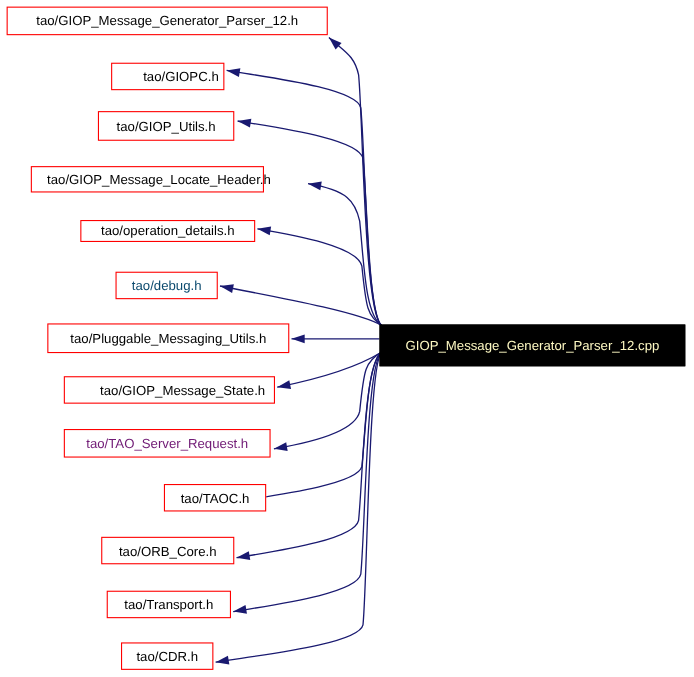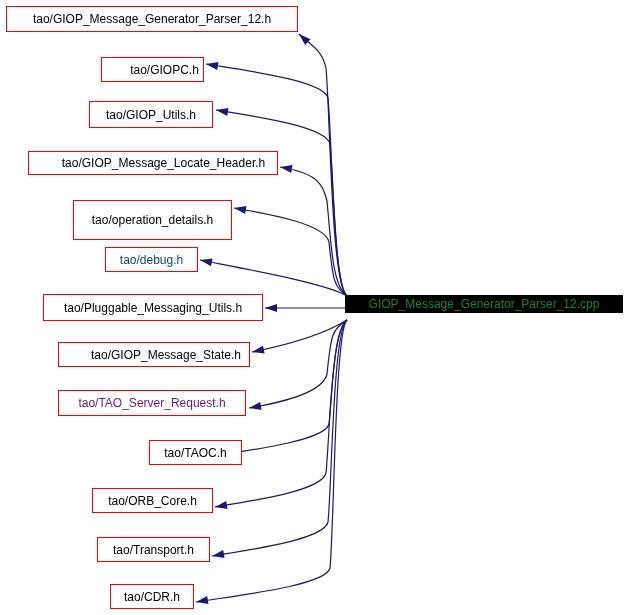--- a/index.html
+++ b/index.html
@@ -41,26 +41,26 @@
       <path d="M 249 408 L 260.2 402.1 L 261.5 410.0 Z" fill="#191970" stroke="none"></path>
       <path d="M 347 320 C 334 330, 333 384, 329 424 C 325 442, 236 452, 200 458" fill="none" stroke="#191970" stroke-width="1.2"></path>
       <path d="M 200 458 L 211.2 452.1 L 212.5 460.0 Z" fill="#191970" stroke="none"></path>
       <path d="M 347 320 C 331 330, 330 433, 326 473 C 322 491, 251 501, 215 507" fill="none" stroke="#191970" stroke-width="1.2"></path>
       <path d="M 215 507 L 226.2 501.1 L 227.5 509.0 Z" fill="#191970" stroke="none"></path>
       <path d="M 347 320 C 333 330, 332 482, 328 522 C 324 540, 248 550, 212 556" fill="none" stroke="#191970" stroke-width="1.2"></path>
       <path d="M 212 556 L 223.2 550.1 L 224.5 558.0 Z" fill="#191970" stroke="none"></path>
       <path d="M 347 320 C 335 330, 334 528, 330 568 C 326 586, 232 596, 196 602" fill="none" stroke="#191970" stroke-width="1.2"></path>
       <path d="M 196 602 L 207.2 596.1 L 208.5 604.0 Z" fill="#191970" stroke="none"></path>
     </svg>
-  <div class="node center" id="center-node" style="left: 345px; top: 295px; width: 278px; height: 18px; background: rgb(0, 0, 0); color: #15803d; border-color: rgb(0, 0, 0);">GIOP_Message_Generator_Parser_12.cpp</div>
+  <div class="node center" id="center-node" style="left: 345px; top: 295px; width: 278px; height: 38px; background: rgb(0, 0, 0); color: #fef9c3; border-color: rgb(0, 0, 0);">GIOP_Message_Generator_Parser_12.cpp</div>
 <div class="node" style="left: 6px; top: 6px; width: 292px; height: 26px; border-color: rgb(255, 0, 0); background: rgb(255, 255, 255); color: rgb(0, 0, 0);">tao/GIOP_Message_Generator_Parser_12.h</div>
     <div class="node" style="left: 101px; top: 57px; width: 103px; height: 25px; border-color: rgb(255, 0, 0); background: rgb(255, 255, 255); color: rgb(0, 0, 0); padding-left: 24px;">tao/GIOPC.h</div>
     <div class="node" style="left: 89px; top: 101px; width: 124px; height: 27px; border-color: rgb(255, 0, 0); background: rgb(255, 255, 255); color: rgb(0, 0, 0);">tao/GIOP_Utils.h</div>
-    <div class="node" style="left: 28px; top: 151px; width: 250px; height: 24px; border-color: rgb(255, 0, 0); background: rgb(255, 255, 255); color: rgb(0, 0, 0); padding-left: 21px;">tao/GIOP_Message_Locate_Header.h</div>
-    <div class="node" style="left: 73px; top: 200px; width: 159px; height: 40px; border-color: rgb(255, 0, 0); background: rgb(255, 255, 255); color: rgb(0, 0, 0);">tao/operation_details.h</div>
+    <div class="node" style="left: 28px; top: 151px; width: 212px; height: 24px; border-color: rgb(255, 0, 0); background: rgb(255, 255, 255); color: rgb(0, 0, 0); padding-left: 21px;">tao/GIOP_Message_Locate_Header.h</div>
+    <div class="node" style="left: 73px; top: 200px; width: 159px; height: 20px; border-color: rgb(255, 0, 0); background: rgb(255, 255, 255); color: rgb(0, 0, 0);">tao/operation_details.h</div>
     <div class="node" style="left: 105px; top: 247px; width: 93px; height: 25px; border-color: rgb(255, 0, 0); background: rgb(255, 255, 255); color: #0c4a6e;">tao/debug.h</div>
     <div class="node" style="left: 43px; top: 294px; width: 220px; height: 27px; border-color: rgb(255, 0, 0); background: rgb(255, 255, 255); color: rgb(0, 0, 0);">tao/Pluggable_Messaging_Utils.h</div>
     <div class="node" style="left: 58px; top: 342px; width: 192px; height: 25px; border-color: rgb(255, 0, 0); background: rgb(255, 255, 255); color: rgb(0, 0, 0); padding-left: 24px;">tao/GIOP_Message_State.h</div>
     <div class="node" style="left: 58px; top: 390px; width: 188px; height: 26px; border-color: rgb(255, 0, 0); background: rgb(255, 255, 255); color: #701a75;">tao/TAO_Server_Request.h</div>
     <div class="node" style="left: 105px; top: 440px; width: 93px; height: 25px; border-color: rgb(255, 0, 0); background: rgb(255, 255, 255); color: rgb(0, 0, 0); margin-left: 44px;">tao/TAOC.h</div>
     <div class="node" style="left: 92px; top: 488px; width: 121px; height: 25px; border-color: rgb(255, 0, 0); background: rgb(255, 255, 255); color: rgb(0, 0, 0);">tao/ORB_Core.h</div>
     <div class="node" style="left: 97px; top: 537px; width: 113px; height: 25px; border-color: rgb(255, 0, 0); background: rgb(255, 255, 255); color: rgb(0, 0, 0);">tao/Transport.h</div>
     <div class="node" style="left: 110px; top: 584px; width: 84px; height: 25px; border-color: rgb(255, 0, 0); background: rgb(255, 255, 255); color: rgb(0, 0, 0);">tao/CDR.h</div>
   </div>
 

